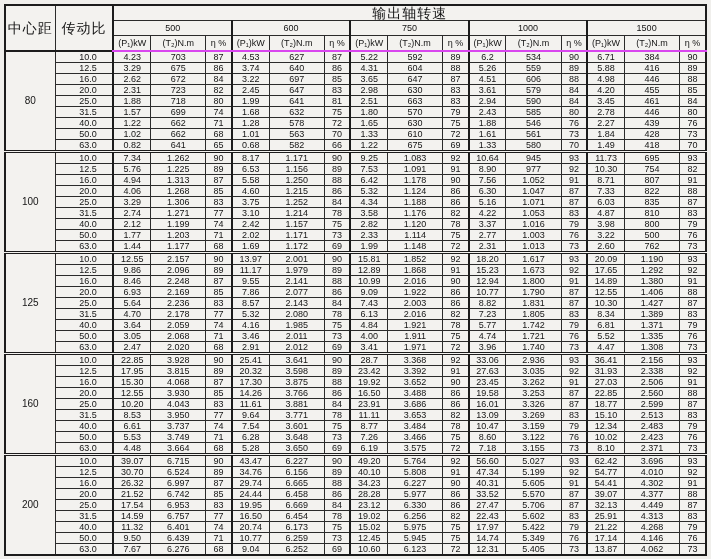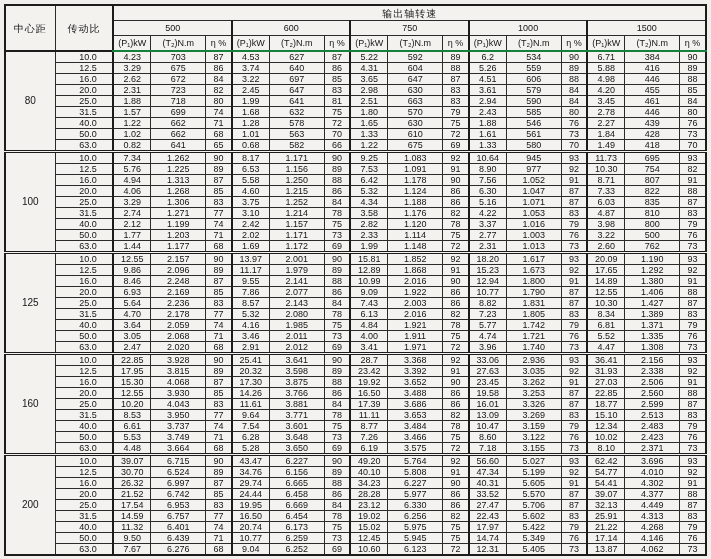--- a/index.html
+++ b/index.html
@@ -24,28 +24,28 @@
     vertical-align:middle;
     padding:0;
     font-size:9px;
     line-height:10px;
     height:10px;
     white-space:nowrap;
     overflow:hidden;
     font-weight:normal;
   }
   thead th{height:14px;line-height:13px;}
-  thead .hrow1 th{font-size:10px;}
+  thead .hrow1 th{font-size:14px;}
   thead .zh{font-size:10px;letter-spacing:1px;}
   td.ratio{letter-spacing:0;padding-left:8px;}
   td.center-d{font-size:10px;}
   .gs{border-left:2px solid #1c1c1c;}
   tr.block-sep td{border-top:3px double #1c1c1c;}
   tbody tr:first-child td{border-top:2px solid #1c1c1c;}
-  thead tr:last-child th{border-bottom:2px solid #15803d;}
+  thead tr:last-child th{border-bottom:2px solid #d946ef;}
 </style>
 </head>
 <body>
 
 <div class="sheet">
   <table>
     <colgroup>
       <col style="width:50px">
         <col style="width:58px">
       <col style="width:37px">
@@ -659,21 +659,21 @@
           <td>88</td>
         </tr>
         <tr>
           <td class="ratio">25.0</td>
           <td class="gs">10.20</td>
           <td>4.043</td>
           <td>83</td>
           <td class="gs">11.61</td>
           <td>3.881</td>
           <td>84</td>
-          <td class="gs">17.39</td>
+          <td class="gs">23.91</td>
           <td>3.686</td>
           <td>86</td>
           <td class="gs">16.01</td>
           <td>3.326</td>
           <td>87</td>
           <td class="gs">18.77</td>
           <td>2.599</td>
           <td>87</td>
         </tr>
         <tr>

